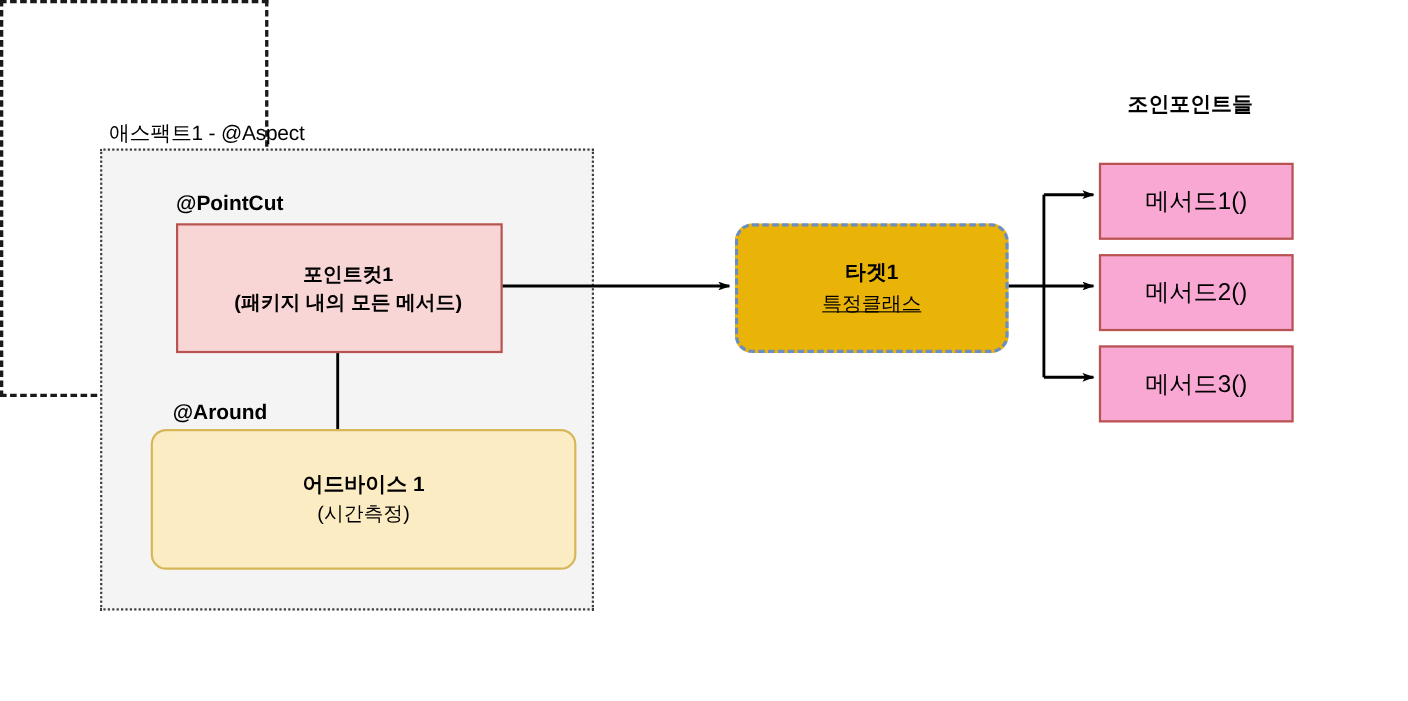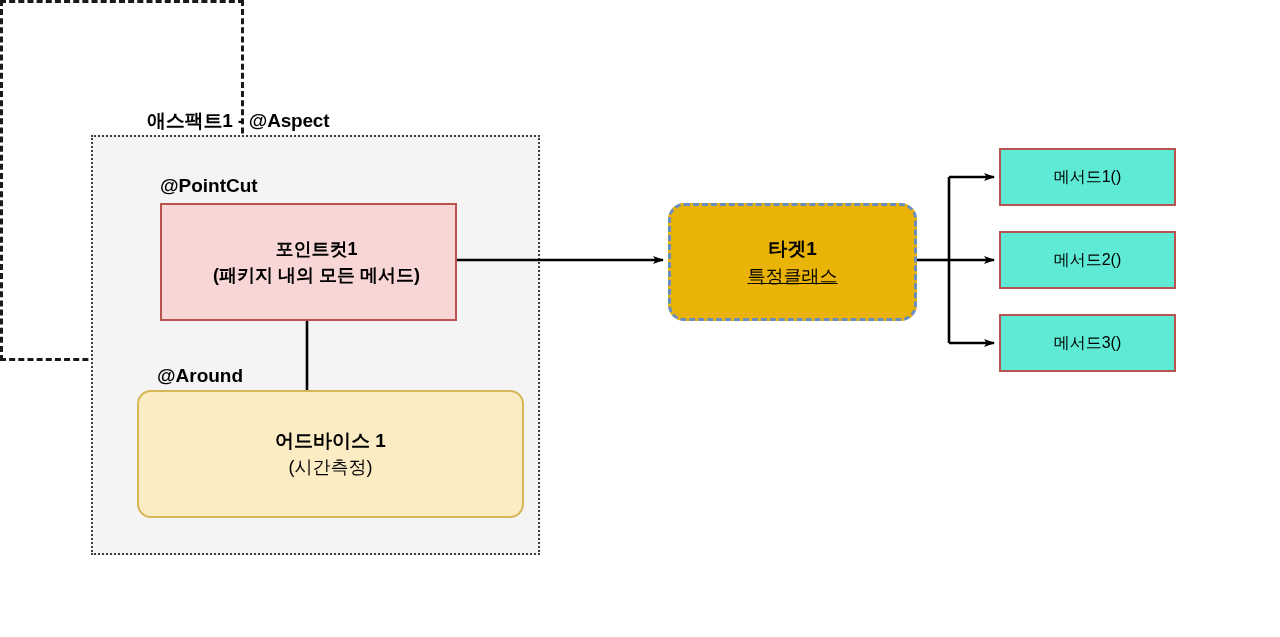--- a/index.html
+++ b/index.html
@@ -35,24 +35,23 @@
     width: 449px;
     height: 420px;
     background: #f4f4f4;
     border: 2px dotted #3d3d3d;
   }
   #aspect-label {
     position: absolute;
     left: 99px;
     top: 108px;
     font-size: 19px;
-    font-weight: bold;
+    font-weight: normal;
     letter-spacing: -0.2px;
     white-space: nowrap;
-    margin-left: 48px;
   }
   
   .ann-label {
     position: absolute;
     font-size: 19px;
     font-weight: bold;
     white-space: nowrap;
   }
   #pointcut-annotation { left: 160px; top: 175px; }
   #around-annotation   { left: 157px; top: 365px; }
@@ -111,28 +110,28 @@
     top: 82px;
     width: 238px;
     text-align: center;
     font-size: 19px;
     font-weight: bold;
   }
   .method-box {
     position: absolute;
     left: 999px;
     width: 177px;
-    height: 58px;
+    height: 70px;
     box-sizing: border-box;
-    background: #5eead4;
+    background: #f9a8d4;
     border: 2px solid #b85450;
     display: flex;
     align-items: center;
     justify-content: center;
-    font-size: 16px;
+    font-size: 22px;
   }
   #method-box-0 { top: 148px; }
   #method-box-1 { top: 231px; }
   #method-box-2 { top: 314px; }
   
   #connectors {
     position: absolute;
     left: 0;
     top: 0;
     width: 1280px;
@@ -159,20 +158,21 @@
     <div id="advice-title">어드바이스 1</div>
     <div id="advice-sub">(시간측정)</div>
   </div>
 
   <div class="node" id="target-box">
     <div id="target-title">타겟1</div>
     <div id="target-sub">특정클래스</div>
   </div>
 
   <div id="joinpoints-container"></div>
+  <div id="joinpoints-title">조인포인트들</div>
 
   <div class="method-box" id="method-box-0">
     <span>메서드1()</span>
   </div>
   <div class="method-box" id="method-box-1">
     <span>메서드2()</span>
   </div>
   <div class="method-box" id="method-box-2">
     <span>메서드3()</span>
   </div>

